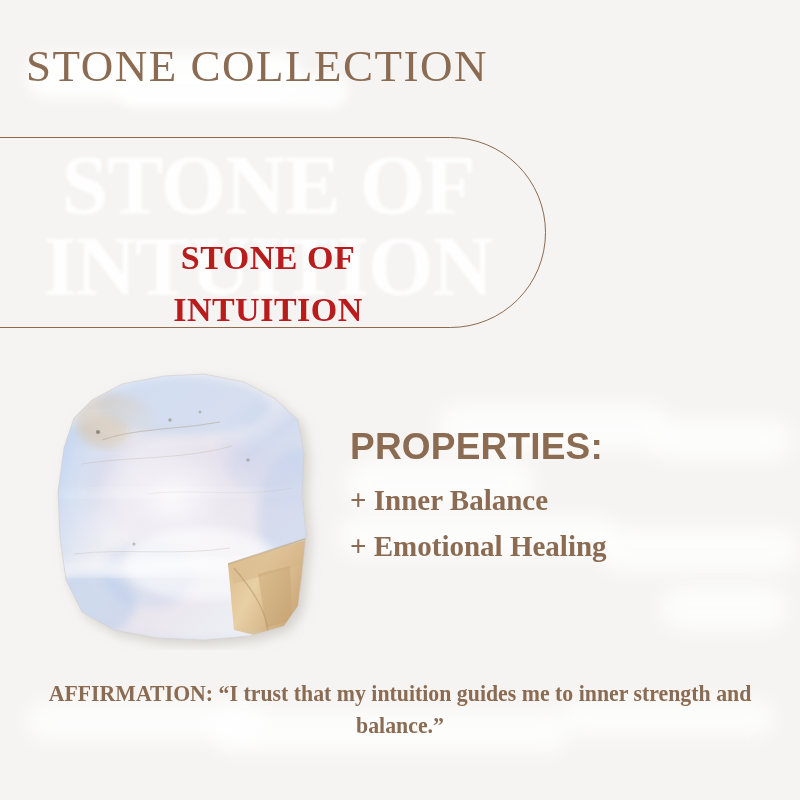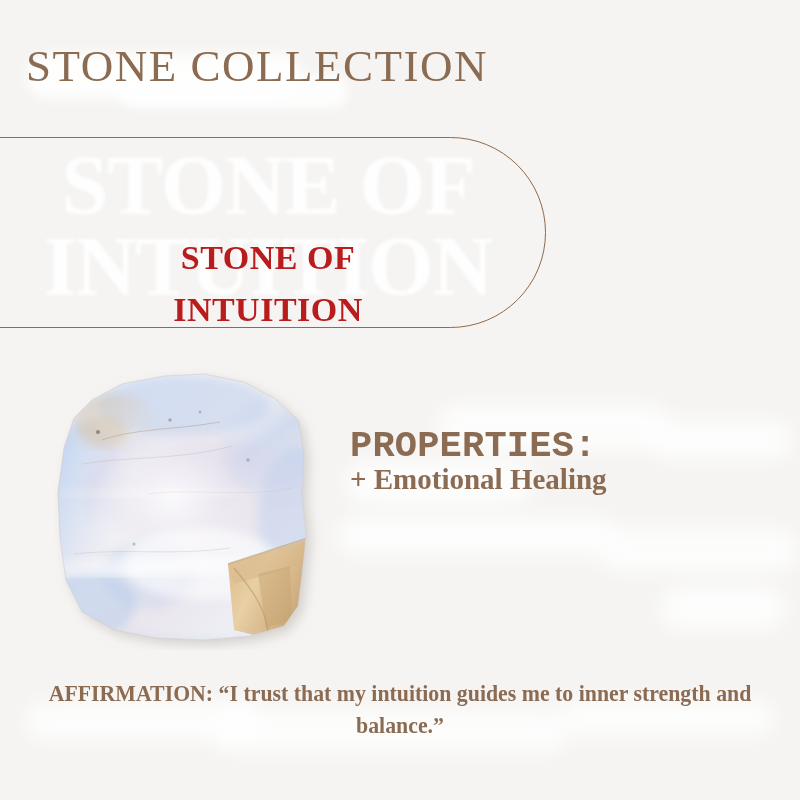--- a/index.html
+++ b/index.html
@@ -106,26 +106,27 @@
   #crystal-svg { display: block; width: 100%; height: 100%; }
 
   
   #properties {
     position: absolute;
     left: 350px;
     top: 428px;
     width: 400px;
   }
   #properties-heading {
-    font-family: Liberation Mono, monospace;
+    font-family: Liberation Sans, sans-serif;
     font-weight: 700;
     font-size: 37px;
     letter-spacing: .2px;
     color: #8b6b52;
     line-height: 1;
+    margin-bottom: 21px;
   }
   .prop-item {
     font-family: "Liberation Serif", serif;
     font-weight: 700;
     font-size: 29px;
     color: #8b6b52;
     line-height: 1;
     margin-bottom: 17px;
     white-space: nowrap;
   }
@@ -291,18 +292,19 @@
 
       <path d="M 40 32 L 70 16 L 112 8 L 152 6 L 192 14 L 222 30 L 246 52
                L 252 86 L 250 126 L 254 166 L 250 206 L 246 238 L 232 258
                L 198 268 L 152 272 L 104 270 L 62 262 L 30 244 L 14 212
                L 8 170 L 6 124 L 12 80 L 22 50 Z" fill="none" stroke="#cdc8c6" stroke-width="1" opacity=".55"></path>
     </svg>
   </div>
 
   <div id="properties">
     <div id="properties-heading">PROPERTIES:</div>
+    <div class="prop-item">+ Inner Balance</div>
     <div class="prop-item">+ Emotional Healing</div>
   </div>
 
   <div id="affirmation">AFFIRMATION: “I trust that my intuition guides me to inner strength and balance.”</div>
 
 </div>
 
 </body></html>

